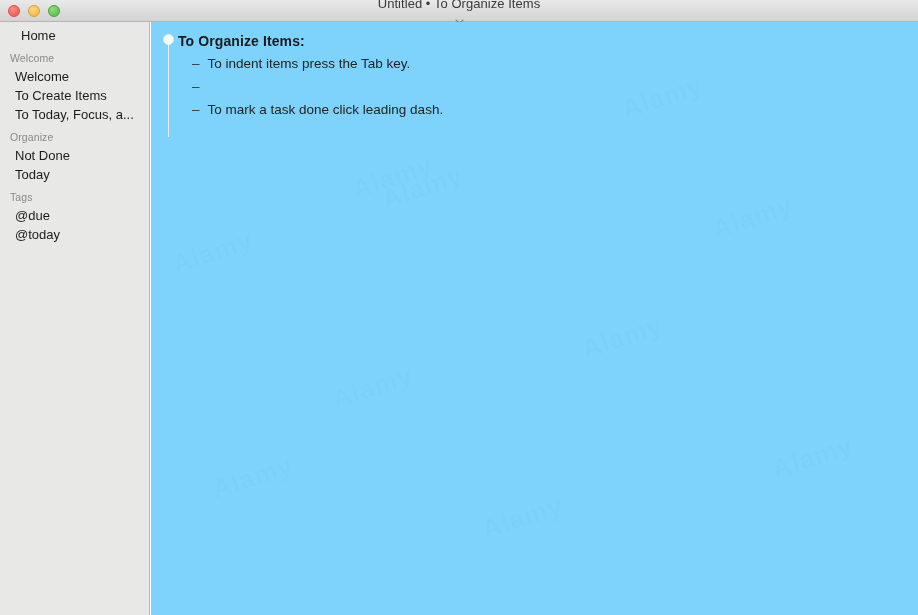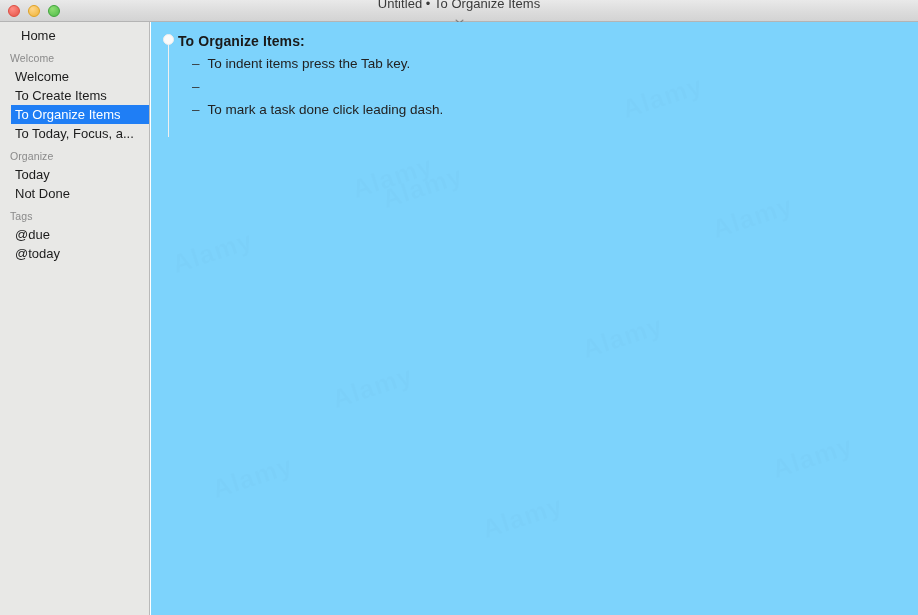--- a/index.html
+++ b/index.html
@@ -249,35 +249,32 @@
 
     <div class="sp-4"></div>
 
     <div class="side-group">Welcome</div>
     <div class="side-row side-item">
       <span>Welcome</span>
     </div>
     <div class="side-row side-item">
       <span>To Create Items</span>
     </div>
-    <div class="side-row side-item selected">
-      <span>To Organize Items</span>
-    </div>
     <div class="side-row side-item">
       <span>To Today, Focus, a...</span>
     </div>
 
     <div class="sp-4"></div>
 
     <div class="side-group">Organize</div>
     <div class="side-row side-item">
+      <span>Not Done</span>
+    </div>
+    <div class="side-row side-item">
       <span>Today</span>
-    </div>
-    <div class="side-row side-item">
-      <span>Not Done</span>
     </div>
 
     <div class="sp-4"></div>
 
     <div class="side-group">Tags</div>
     <div class="side-row side-item">
       <span>@due</span>
     </div>
     <div class="side-row side-item">
       <span>@today</span>

